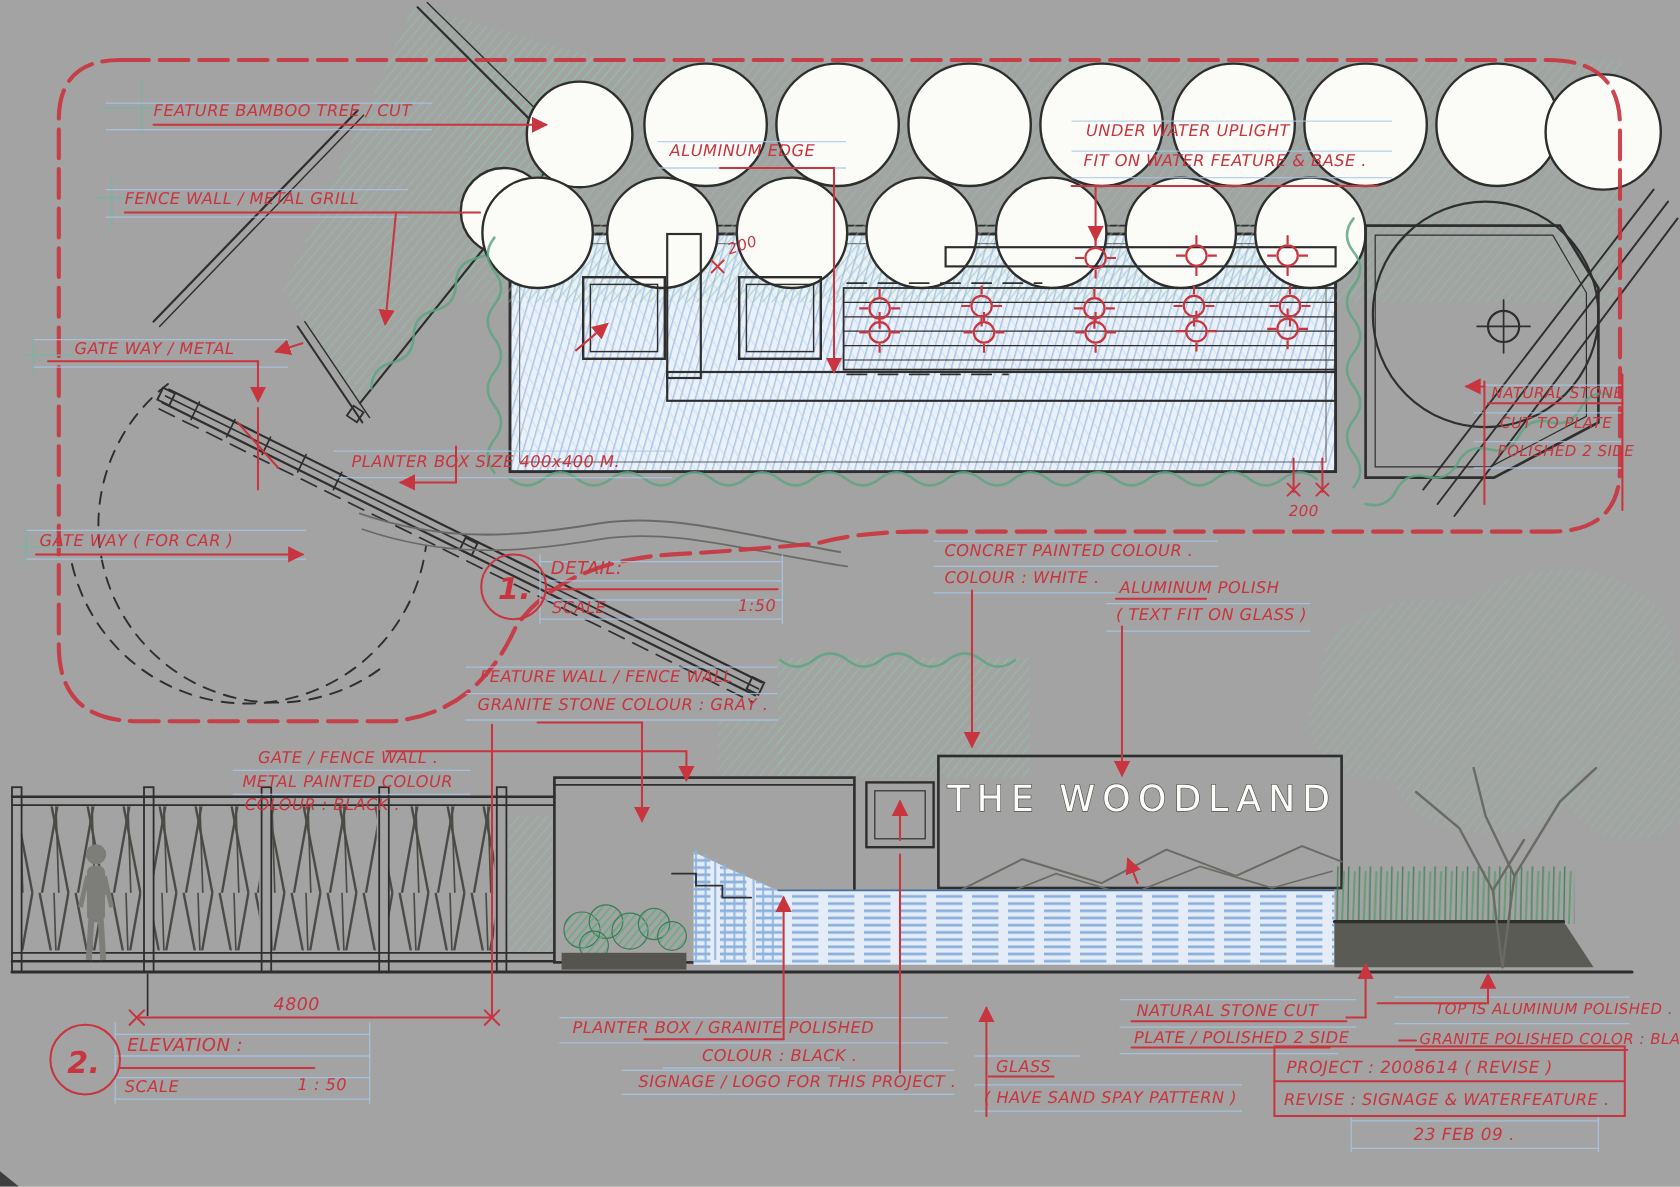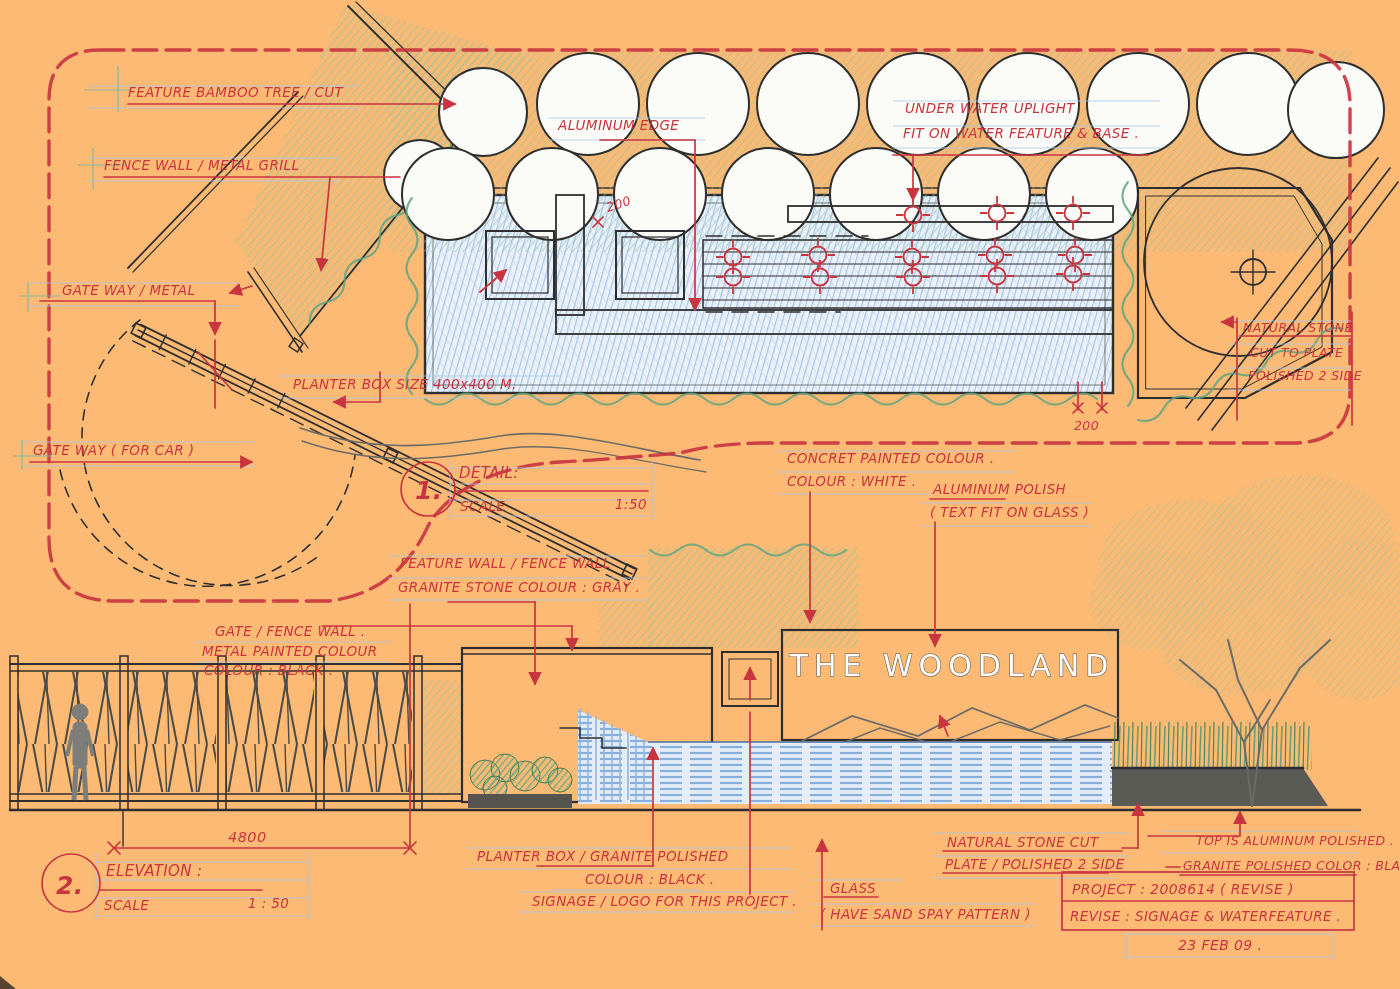--- a/index.html
+++ b/index.html
@@ -1,16 +1,16 @@
 <!DOCTYPE html>
 <html><head>
 <meta charset="utf-8">
 <style>
   html,body{margin:0;padding:0;background:#e9e9e6;}
-  #sheet{width:1400px;height:989px;position:relative;background:#fdba74;text-align:center;}
+  #sheet{width:1400px;height:989px;position:relative;background:#a3a3a3;text-align:center;}
   svg{display:block}
   .k{stroke:#2e2e2e;fill:none;stroke-linecap:round}
   .pen{stroke:#6b6b66;fill:none;stroke-linecap:round}
   .red{stroke:#c9353f;fill:none;stroke-linecap:round;stroke-width:1.7}
   .redb{stroke:#c9353f;fill:none;stroke-width:3.4;stroke-dasharray:24 9;opacity:.92;stroke-linecap:round}
   .bg{stroke:#a9c7e6;stroke-width:1.1;opacity:.8}
   .tg{stroke:#79b5a2;stroke-width:1.2;opacity:.9}
   .grn{stroke:#5ea583;fill:none;stroke-width:2.1;opacity:.85;stroke-linecap:round}
   text.ann{fill:#c9353f;font-family:"DejaVu Sans",sans-serif;font-style:italic;font-size:13.5px;letter-spacing:.4px}
   text.sm{font-size:12.5px}

